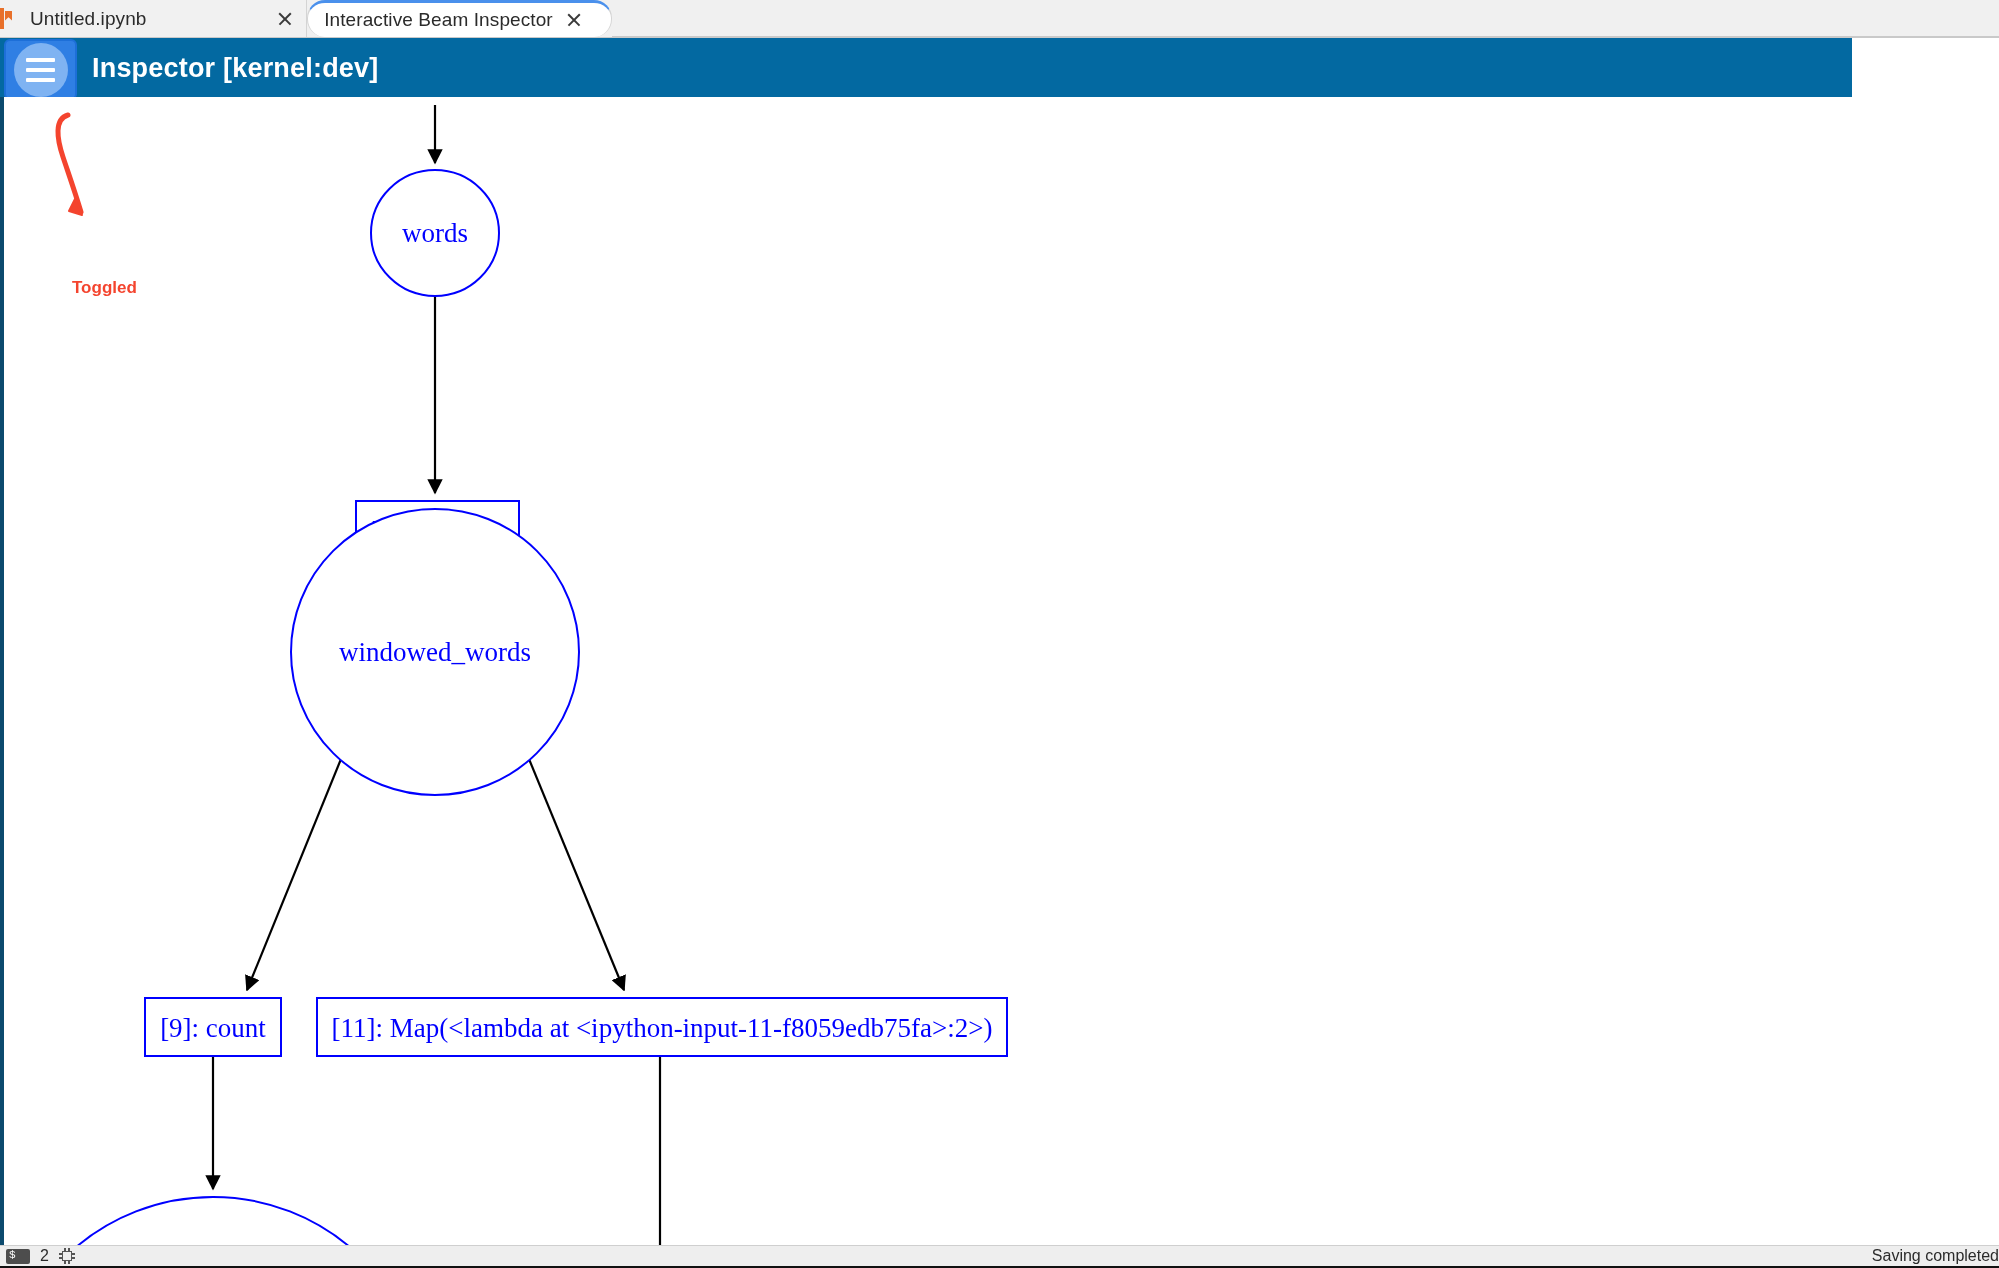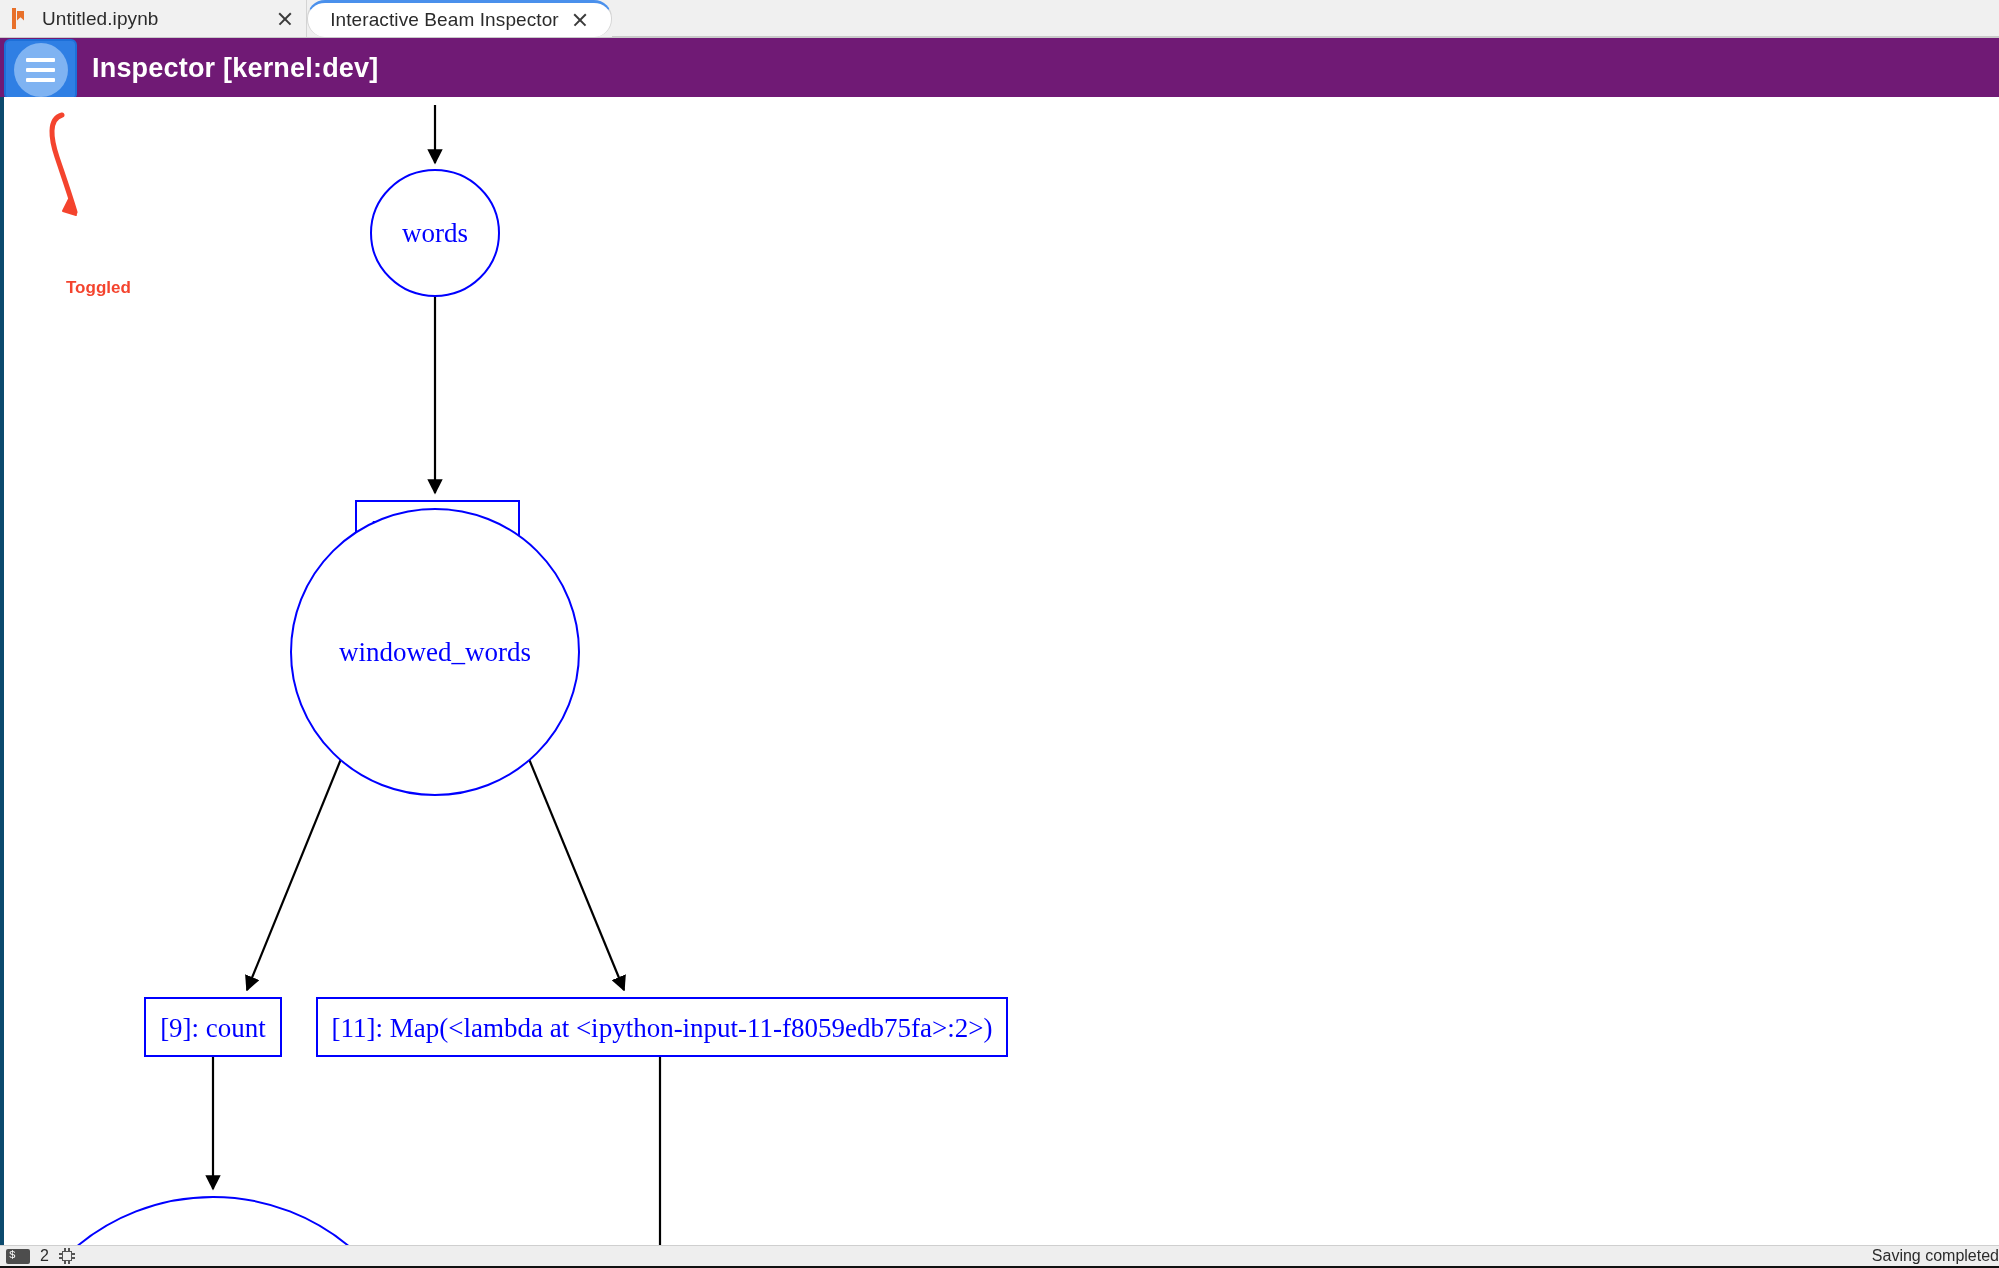--- a/index.html
+++ b/index.html
@@ -27,21 +27,21 @@
     align-items: flex-end;
     box-sizing: border-box;
   }
   .tab {
     height: 37px;
     display: flex;
     align-items: center;
     box-sizing: border-box;
     background: #f0f0f0;
     border-right: 1px solid #d4d4d4;
-    padding: 0 10px 0 12px;
+    padding: 0 10px 0 0;
     position: relative;
     cursor: default;
   }
   .tab.inactive {
     width: 307px;
     background: #f1f1f1;
   }
   .tab.active {
     width: 305px;
     background: #ffffff;
@@ -100,23 +100,23 @@
     flex: 1;
     height: 37px;
     background: #f0f0f0;
     border-bottom: 1px solid #c9c9c9;
   }
 
   
   #inspector-header {
     position: absolute;
     left: 0; top: 38px;
-    width: 1999px;
+    width: 1852px;
     height: 59px;
-    background: #701a75;
+    background: #0369a1;
     display: flex;
     align-items: center;
     box-sizing: border-box;
   }
   #hamburger-button {
     position: absolute;
     left: 4px; top: 1px;
     width: 73px; height: 61px;
     background: #2f7fe4;
     border: 2px solid #1d6fd8;
@@ -163,21 +163,21 @@
     width: 1999px;
     height: 1148px;
     background: #ffffff;
     border-left: 4px solid #0c4a6e;
     box-sizing: border-box;
     overflow: hidden;
   }
   #graph-svg { position: absolute; left: 0; top: 0; }
 
   
-  #annotation-layer { position: absolute; left: 3px; top: 0; width: 1848px; height: 1148px; pointer-events: none; }
+  #annotation-layer { position: absolute; left: 9px; top: 0; width: 1848px; height: 1148px; pointer-events: none; }
   #toggled-label {
     position: absolute;
     left: 59px;
     top: 181px;
     color: #f4442e;
     font-size: 17px;
     font-weight: bold;
     white-space: nowrap;
   }
 

